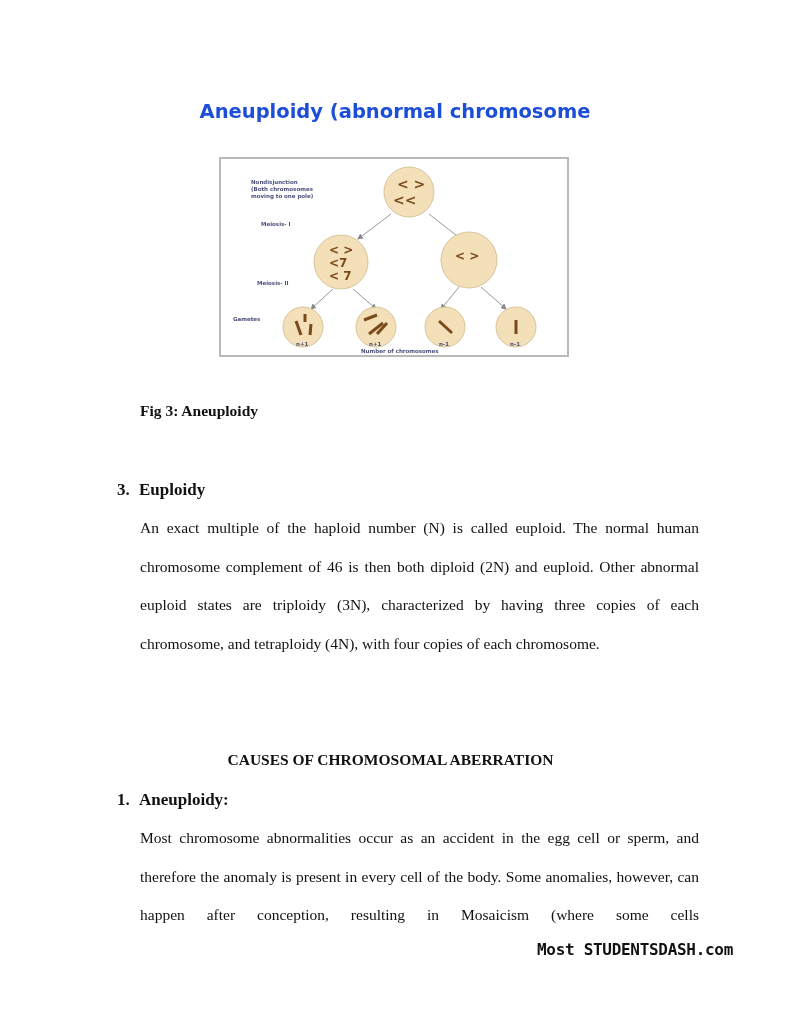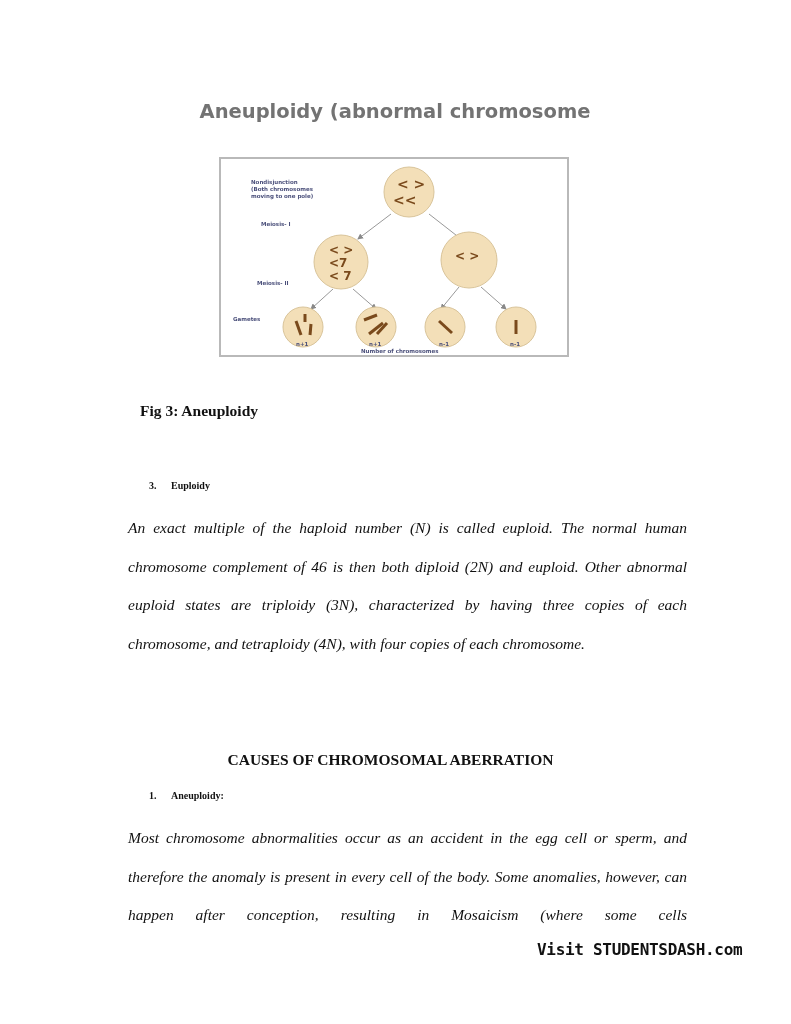--- a/index.html
+++ b/index.html
@@ -1,29 +1,29 @@
 <!DOCTYPE html>
 <html><head>
 <meta charset="utf-8">
 <style>
   html, body { margin: 0; padding: 0; background: #ffffff; }
   body { width: 791px; height: 1024px; position: relative; overflow: hidden;
          font-family: "Liberation Serif", serif; color: #111; }
   .fig-title { position: absolute; left: 160px; top: 98px; width: 470px; text-align: center;
                font-family: "DejaVu Sans", sans-serif; font-weight: bold; font-size: 19.5px;
-               line-height: 27px; color: #737373; }
+               line-height: 27px; color: #1d4ed8; }
   .fig-box { position: absolute; left: 219px; top: 157px; width: 350px; height: 200px;
              border: 2px solid #b9b9b9; background: #fff; box-sizing: border-box; }
   .fig-box svg { position: absolute; left: 0; top: 0; }
   .lbl { font-family: "DejaVu Sans", sans-serif; font-weight: bold; fill: #4a4f7a; font-size: 5.5px; }
   .caption { position: absolute; left: 140px; top: 402px; font-weight: bold; font-size: 15.5px; }
-  .sec { position: absolute; font-weight: bold; font-size: 10px; margin-left: 32px; }
+  .sec { position: absolute; font-weight: bold; font-size: 17px; }
   .sec .num { display: inline-block; width: 22px; }
-  .para { position: absolute; left: 128px; width: 559px; font-size: 15.5px; line-height: 38.5px;
-          text-align: justify; font-style: italic; }
+  .para { position: absolute; left: 140px; width: 559px; font-size: 15.5px; line-height: 38.5px;
+          text-align: justify; }
   .para p { margin: 0; }
   .heading { position: absolute; left: 0; width: 791px; top: 751px; text-align: center;
              font-weight: bold; font-size: 15.5px; margin-left: -5px; }
   .watermark { position: absolute; left: 537px; top: 940px; font-family: "DejaVu Sans Mono", monospace;
                font-weight: bold; font-size: 16px; color: #111; letter-spacing: -0.3px; }
 </style>
 </head>
 <body>
 
 <div class="fig-title">
@@ -106,13 +106,13 @@
 
 <div class="heading">CAUSES OF CHROMOSOMAL ABERRATION</div>
 
 <div class="sec" style="left:117px; top:790px;">
   <span class="num">1.</span><span>Aneuploidy:</span>
 </div>
 <div class="para" style="top:819px;">
   <p style="text-align-last: justify;">Most chromosome abnormalities occur as an accident in the egg cell or sperm, and therefore the anomaly is present in every cell of the body. Some anomalies, however, can happen after conception, resulting in Mosaicism (where some cells</p>
 </div>
 
-<div class="watermark">Visit STUDENTSDASH.com</div>
+<div class="watermark">Most STUDENTSDASH.com</div>
 
 </body></html>

